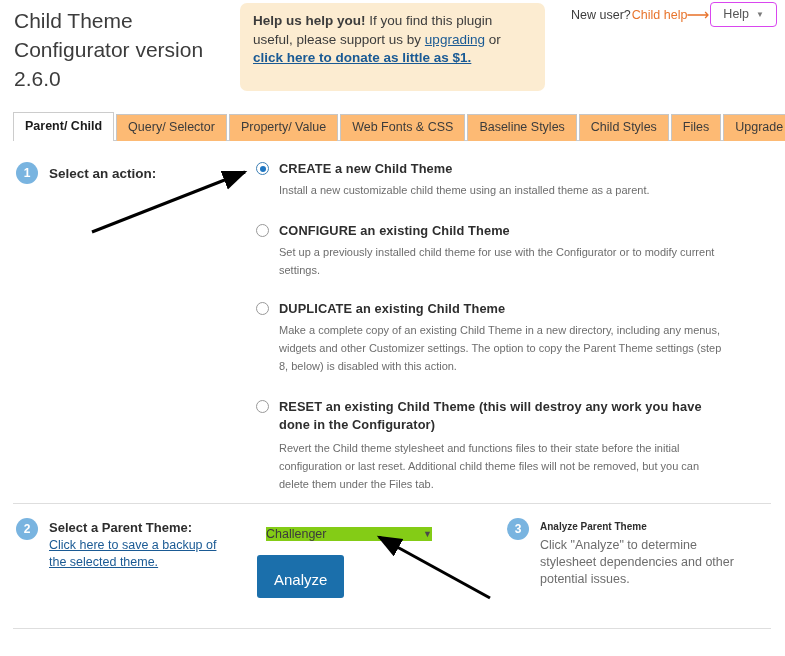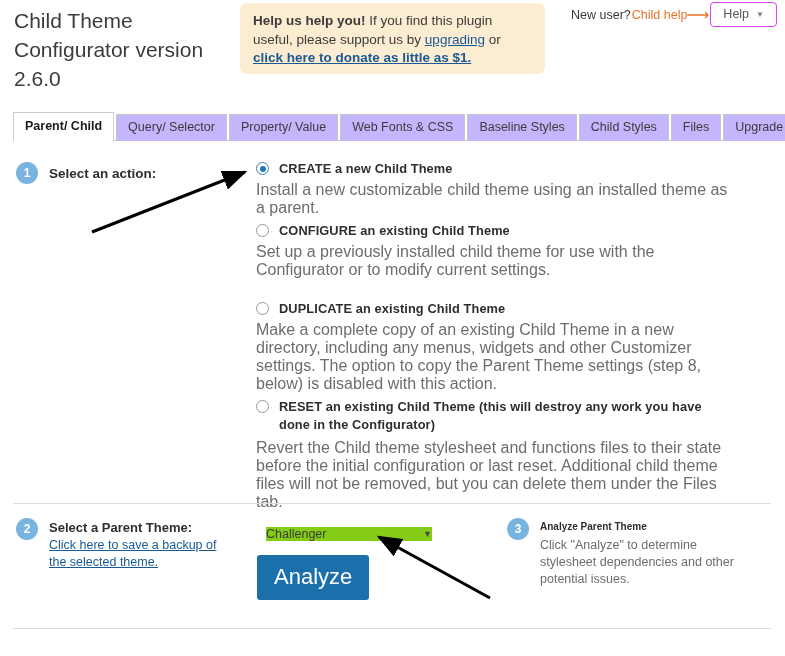--- a/index.html
+++ b/index.html
@@ -33,21 +33,21 @@
     color: #3c3c3c;
     font-weight: 400;
   }
   #help-notice {
     position: absolute;
     left: 240px;
     top: 3px;
     width: 305px;
     background: #fcecd1;
     border-radius: 7px;
-    padding: 9px 13px 6px 13px;
+    padding: 9px 13px 23px 13px;
     box-sizing: border-box;
     font-size: 13.5px;
     line-height: 18.5px;
     color: #3c3c3c;
   }
   #help-notice .strong { font-weight: bold; }
   #help-notice a {
     color: #1a5a94;
     text-decoration: underline;
   }
@@ -100,21 +100,21 @@
     height: 28px;
     border-bottom: 1px solid #cccccc;
     display: flex;
     align-items: flex-end;
     gap: 2px;
     box-sizing: border-box;
   }
   .tab {
     font-size: 12.5px;
     padding: 5px 11px 6px 11px;
-    background: #c4b5fd;
+    background: #fdba74;
     border: 1px solid #c6c6c6;
     border-bottom: none;
     color: #3c3c3c;
     cursor: pointer;
     position: relative;
     top: 1px;
     line-height: 15px;
     white-space: nowrap;
   }
   .tab.active {
@@ -193,22 +193,23 @@
     background: #1f76c2;
   }
   .option-title {
     font-size: 12.8px;
     font-weight: bold;
     color: #2e2e2e;
     line-height: 18px;
     letter-spacing: .1px;
   }
   .option-desc {
+    margin-left: 23px;
     margin-top: 3px;
-    font-size: 16px;
+    font-size: 11px;
     line-height: 18px;
     color: #6d6d6d;
   }
   #opt-create   { top: 10px; }
   #opt-configure{ top: 72px; }
   #opt-duplicate{ top: 150px; }
   #opt-reset    { top: 248px; }
   #opt-reset .option-desc { margin-top: 5px; }
 
   
@@ -277,24 +278,24 @@
   #theme-select .sel-caret {
     font-size: 9px;
     color: #4a4a4a;
   }
   #analyze-button {
     position: absolute;
     left: 257px;
     top: 555px;
     background: #1b6fab;
     color: #ffffff;
-    font-size: 22px;
+    font-size: 15px;
     border: none;
     border-radius: 3px;
-    padding: 9px 17px 10px 17px;
+    padding: 16px 17px 10px 17px;
     cursor: pointer;
     font-family: "Liberation Sans", sans-serif;
   }
   #step3-block {
     position: absolute;
     left: 507px; top: 13px;
     display: flex;
     align-items: flex-start;
     gap: 11px;
     width: 250px;

